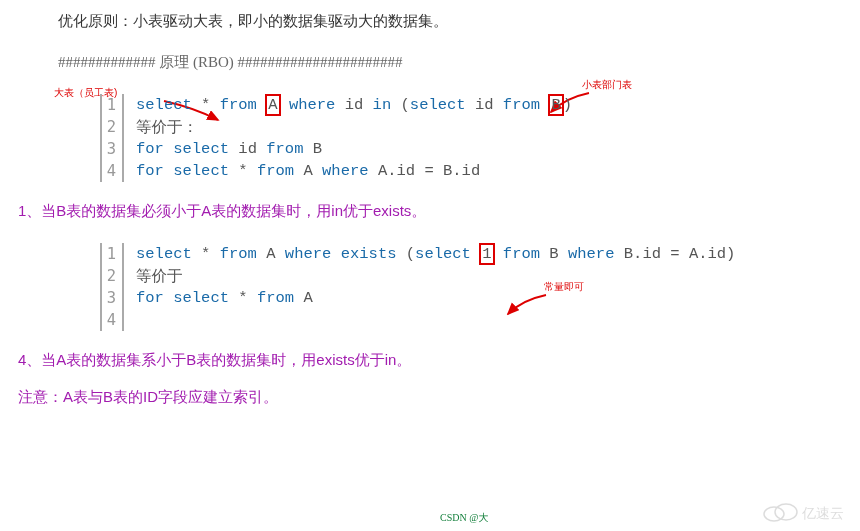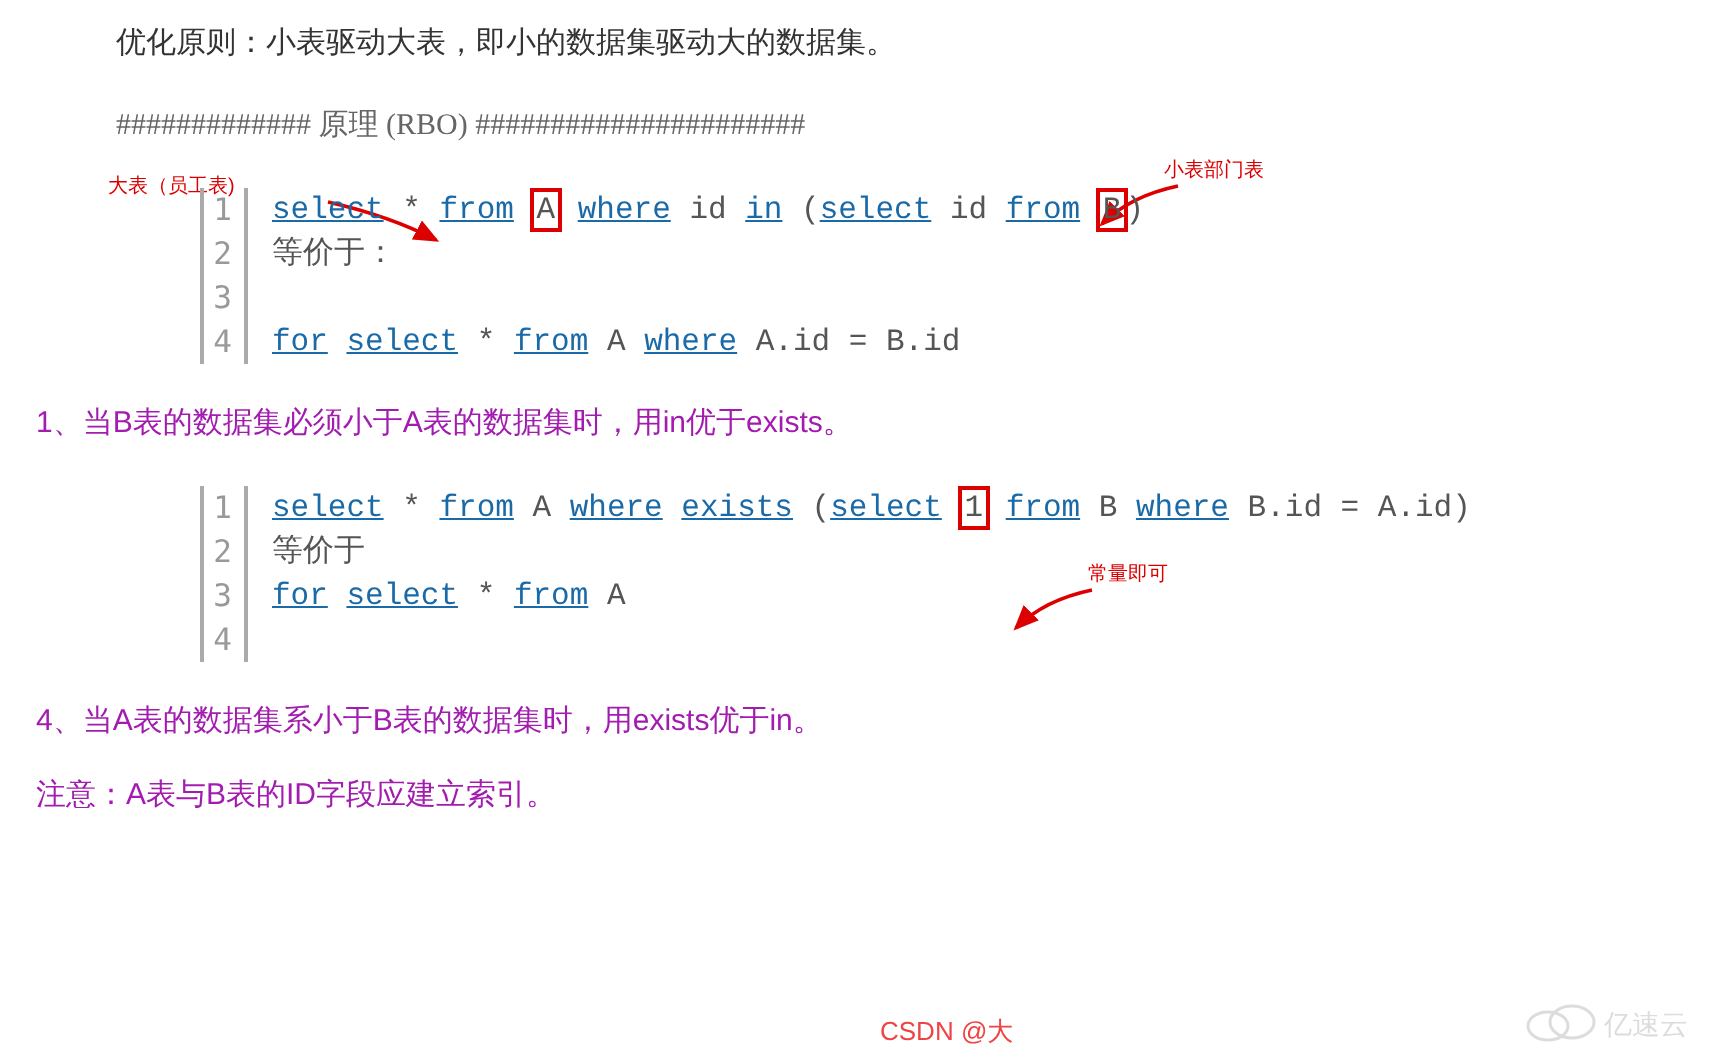--- a/index.html
+++ b/index.html
@@ -49,34 +49,35 @@
       border-right: 2px solid #aaa;
       flex-shrink: 0;
       font-family: Consolas, monospace;
     }
     .code {
       padding-left: 12px;
       white-space: pre;
       color: #555;
       position: relative;
     }
-    .kw { color: #1a6aa8; text-decoration: underline; }
+    .kw { color: #1a6aa8; }
     .txt-cn { color: #555; font-family: "Microsoft YaHei", sans-serif; }
     .box-red {
       border: 2px solid #d00;
       padding: 0 1px;
       margin: 0 -1px;
     }
     .numbered { margin-left: -40px; padding-left: 0; margin-top: 20px; margin-bottom: 16px; color:#a21caf;}
     .watermark-csdn {
       position: absolute;
       bottom: 6px;
       left: 440px;
-      color: #ef4444;
-      font-size: 13px;
+      color: #15803d;
+      font-size: 10px;
+      font-family: Liberation Serif, serif;
     }
     .watermark-logo {
       position: absolute;
       bottom: 2px;
       right: 10px;
       opacity: 0.5;
     }
   </style>
 </head>
 <body>
@@ -111,20 +112,21 @@
   <div class="code-line">
     <div class="gutter">1</div>
     <div class="code"><span class="kw">select</span><span> * </span><span class="kw">from</span> <span class="box-red">A</span> <span class="kw">where</span><span> id </span><span class="kw">in</span><span> (</span><span class="kw">select</span><span> id </span><span class="kw">from</span> <span class="box-red">B</span><span>)</span></div>
   </div>
   <div class="code-line">
     <div class="gutter">2</div>
     <div class="code txt-cn">等价于：</div>
   </div>
   <div class="code-line">
     <div class="gutter">3</div>
+    <div class="code"><span class="kw">for</span> <span class="kw">select</span><span> id </span><span class="kw">from</span><span> B</span></div>
   </div>
   <div class="code-line">
     <div class="gutter">4</div>
     <div class="code"><span class="kw">for</span> <span class="kw">select</span><span> * </span><span class="kw">from</span><span> A </span><span class="kw">where</span><span> A.id = B.id</span></div>
   </div>
 </div>
 
 <p class="numbered">1、当B表的数据集必须小于A表的数据集时，用in优于exists。</p>
 
 <div class="label-red" style="left:544px; top:280px;">常量即可</div>

